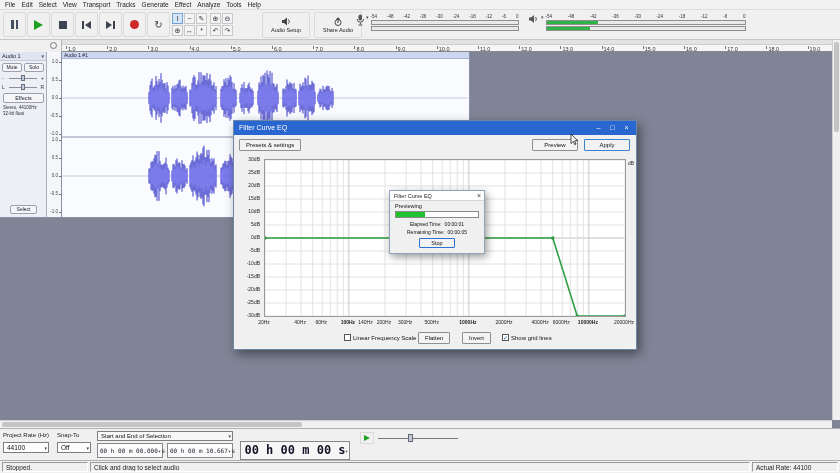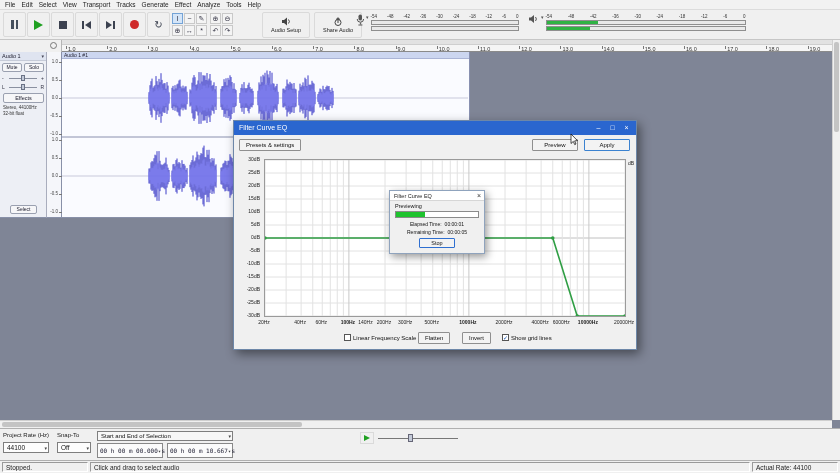--- a/index.html
+++ b/index.html
@@ -521,20 +521,23 @@
     </div>
     <div class="dd" style="left:97px;top:2px;width:136px;font-size:6px;background:#f7f7f7;">
       <span>Start and End of Selection</span><span class="caret">▾</span>
     </div>
     <div class="tfield" style="left:97px;top:14px;width:66px;">
       <span>00 h 00 m 00.000 s</span><span class="caret">▾</span>
     </div>
     <div class="tfield" style="left:167px;top:14px;width:66px;">
       <span>00 h 00 m 10.667 s</span><span class="caret">▾</span>
     </div>
+    <div class="bigtime">
+      <span>00 h 00 m 00 s</span><span class="caret">▾</span>
+    </div>
     <div class="speed">
       <button class="pbtn">
           <span class="ptri"></span>
         </button>
       <span class="strk">
           <span class="line"></span>
           <span class="th"></span>
         </span>
     </div>
   </div>

